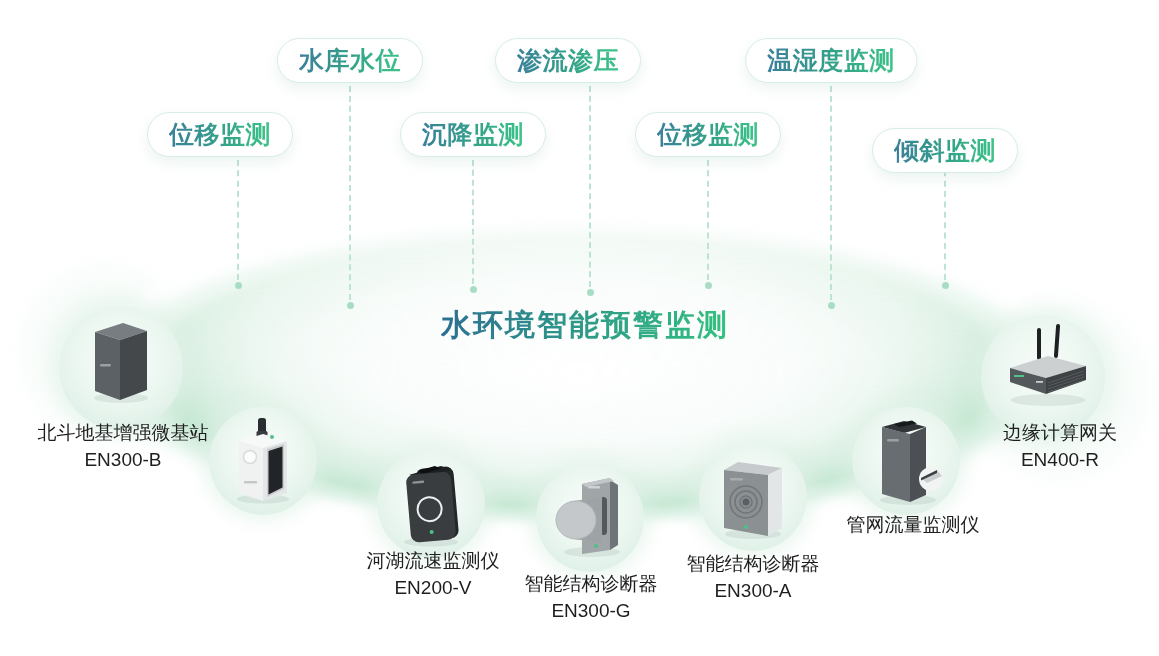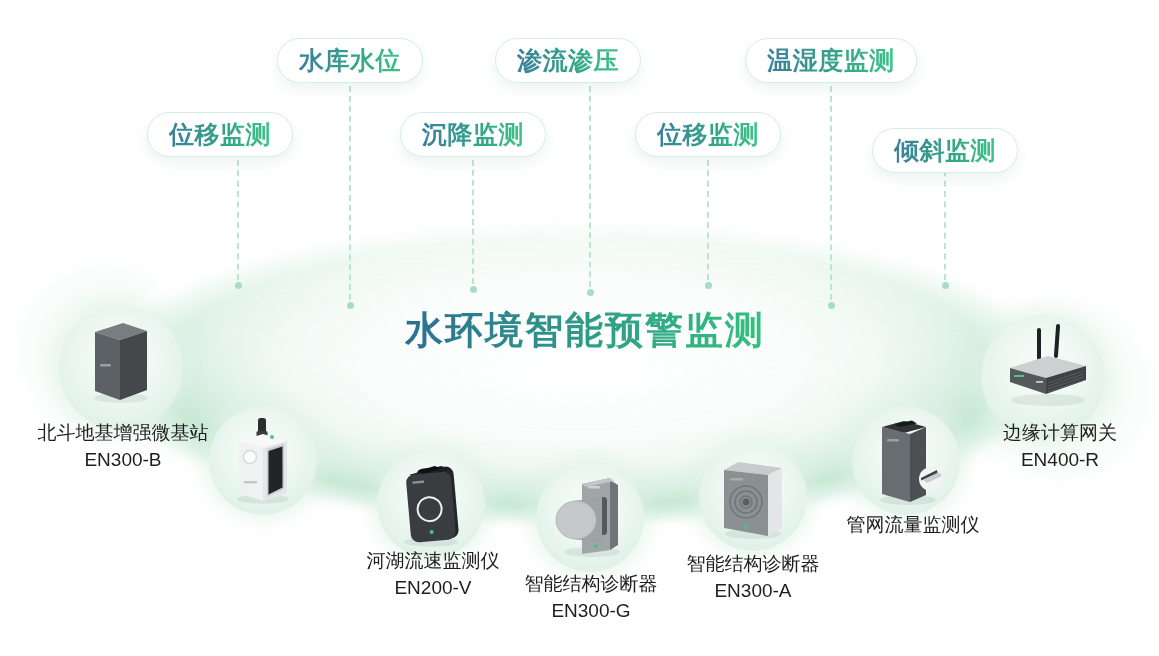--- a/index.html
+++ b/index.html
@@ -54,21 +54,21 @@
     position:absolute; width:0;
     border-left:2px dashed #bce4d0;
   }
   .dash::after {
     content:''; position:absolute; left:-4.5px; bottom:-9px;
     width:7px; height:7px; border-radius:50%; background:#a8ddc5;
   }
   
   .main-title {
     position:absolute; left:585px; top:305px; transform:translateX(-50%);
-    font-size:38px; font-weight:700; letter-spacing:2px; white-space:nowrap;
+    font-size:30px; font-weight:700; letter-spacing:2px; white-space:nowrap;
     background:linear-gradient(90deg,#2d6f92 0%,#2f9f86 55%,#33c17f 100%);
     -webkit-background-clip:text; background-clip:text;
     -webkit-text-fill-color:transparent; color:transparent;
   }
   
   .dev-circle {
     position:absolute; border-radius:50%;
     background: radial-gradient(circle at 50% 42%,
       #f8fcfa 0%, #eef8f2 40%, #e0f1e8 75%, #daefe3 100%);
     box-shadow:0 0 16px 8px rgba(224,242,232,0.55);

